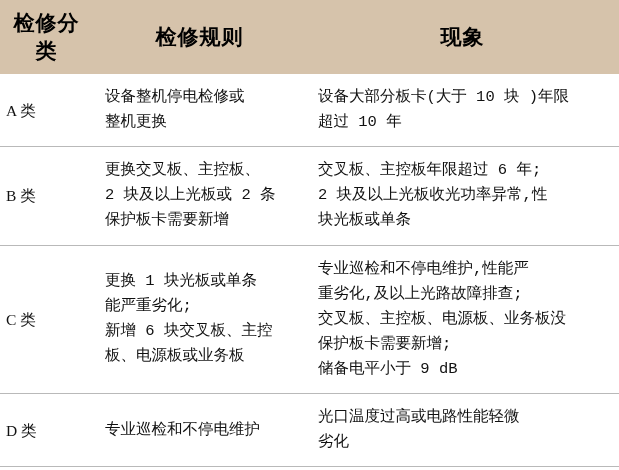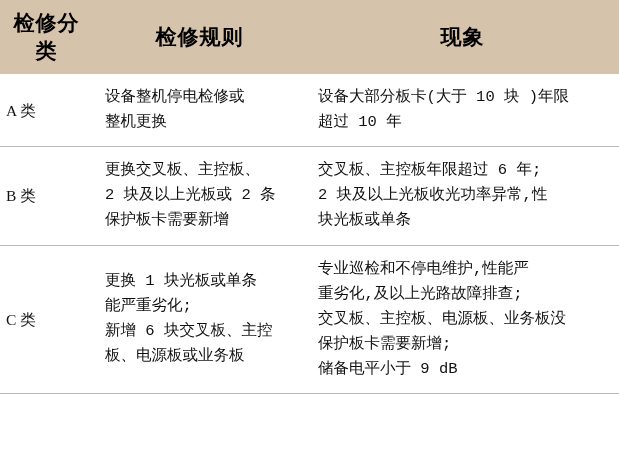--- a/index.html
+++ b/index.html
@@ -119,15 +119,25 @@
           <div>板、电源板或业务板</div>
         </td>
         <td class="cell-lines">
           <div>专业巡检和不停电维护,性能严</div>
           <div>重劣化,及以上光路故障排查;</div>
           <div>交叉板、主控板、电源板、业务板没</div>
           <div>保护板卡需要新增;</div>
           <div>储备电平小于 9 dB</div>
         </td>
       </tr>
+      <tr class="row">
+        <td class="cat">D 类</td>
+        <td class="cell-lines">
+          <div>专业巡检和不停电维护</div>
+        </td>
+        <td class="cell-lines">
+          <div>光口温度过高或电路性能轻微</div>
+          <div>劣化</div>
+        </td>
+      </tr>
     </tbody>
   </table>
 </div>
 
 </body></html>

